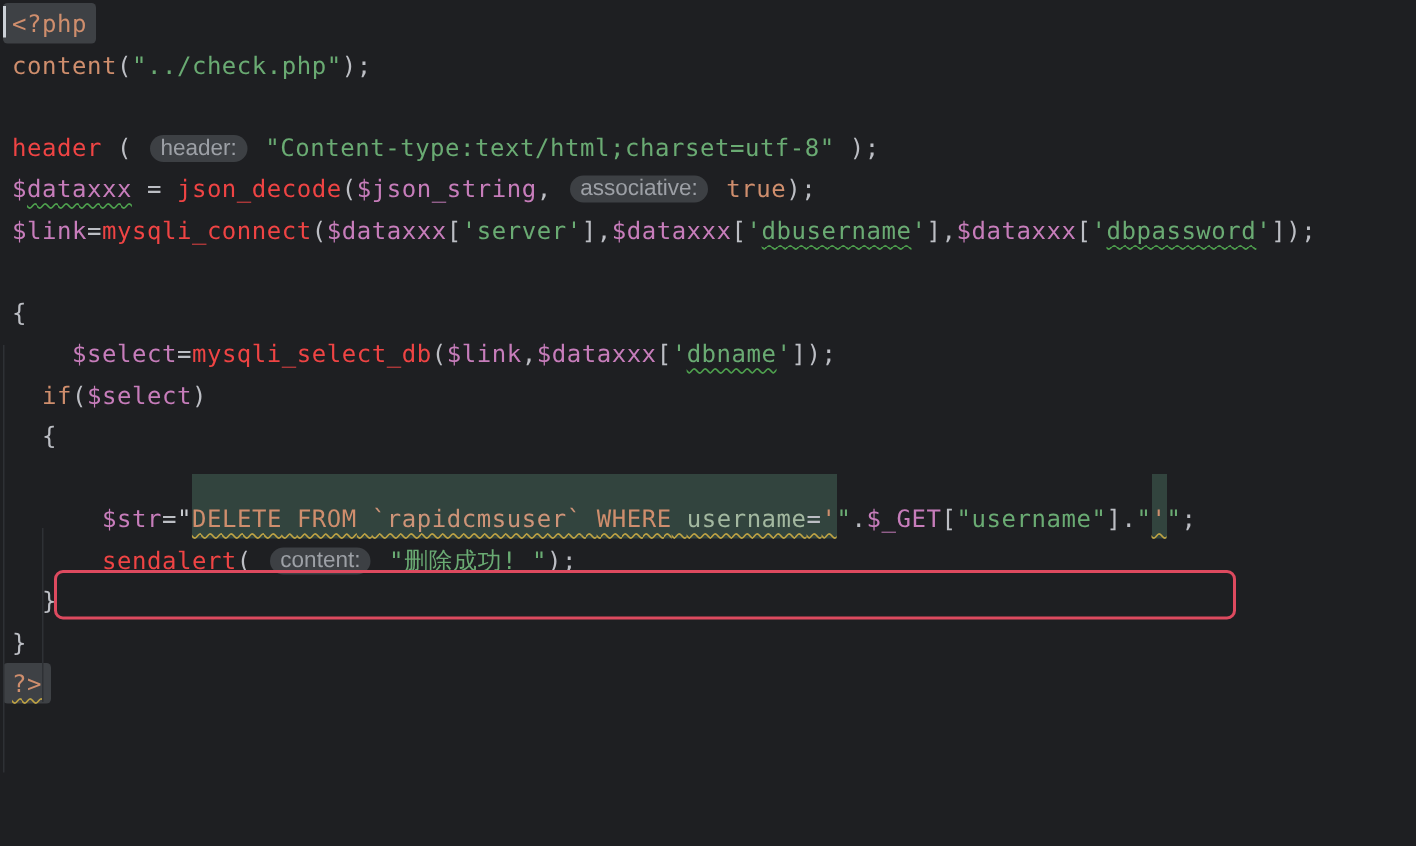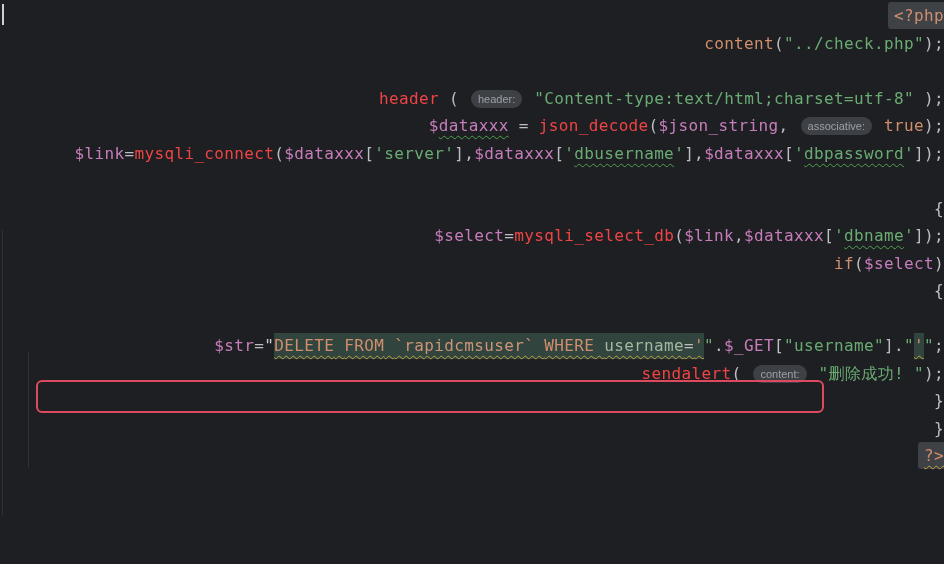--- a/index.html
+++ b/index.html
@@ -13,21 +13,20 @@
     position:absolute; inset:0;
     padding:2px 0 0 8px;
   }
   .code-line {
     height:27.5px;
     line-height:27.5px;
     font-size:16px;
     letter-spacing:0.36px;
     white-space:pre;
     color:#bcbec4;
-    text-align:right;
   }
   
   .tk-def    { color:#bcbec4; }
   .tk-kw     { color:#cf8e6d; }
   .tk-str    { color:#6aab73; }
   .tk-fn     { color:#ef4444; }
   .tk-var    { color:#c77dbb; }
   .tk-white  { color:#c9ccd1; }
   .tk-sqlkw  { color:#cf8e6d; }
   .tk-sqltbl { color:#ce9478; }
@@ -37,42 +36,42 @@
   
   .tk-hl {
     background:#3e4145;
     padding:4px 6px;
     margin:0 -6px;
     border-radius:3px;
   }
   
   .tk-inj {
     background:#32443e;
-    padding:3px 0 4px 0;
+    padding:20px 0 4px 0;
   }
   
   .tk-wavy-g {
     text-decoration-line:underline;
     text-decoration-style:wavy;
     text-decoration-color:#4ea24e;
     text-decoration-thickness:1px;
     text-underline-offset:4px;
   }
   .tk-wavy-y {
     text-decoration-line:underline;
     text-decoration-style:wavy;
     text-decoration-color:#bfa343;
     text-decoration-thickness:1px;
     text-underline-offset:4px;
   }
   
   .tk-pill {
     display:inline-block;
     font-family:"Liberation Sans", sans-serif;
-    font-size:11px;
+    font-size:15px;
     letter-spacing:0;
     line-height:18px;
     color:#9da0a6;
     background:#3d4044;
     border-radius:9px;
     padding:0 7px;
     position:relative;
     top:-1px;
     margin:0 2px;
   }

